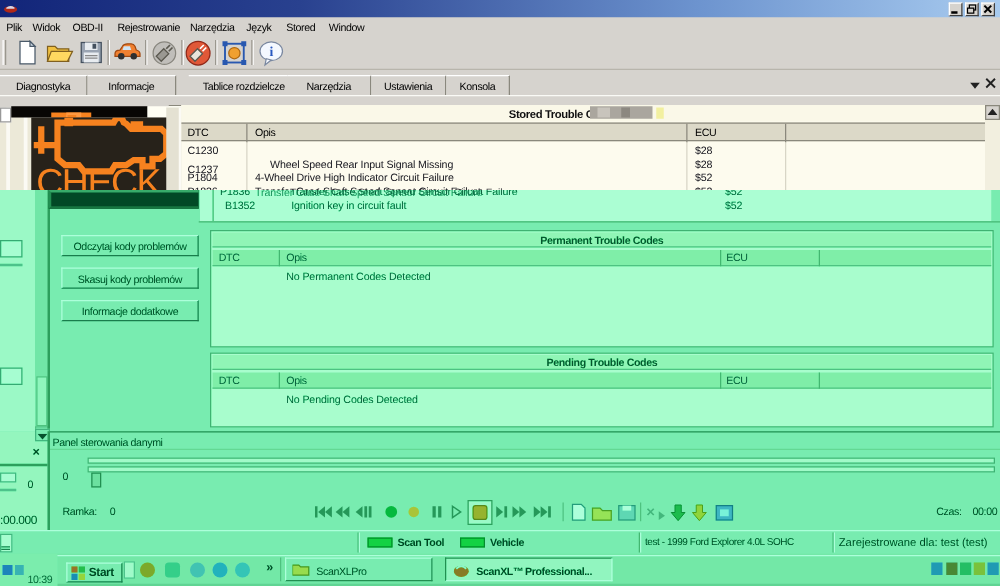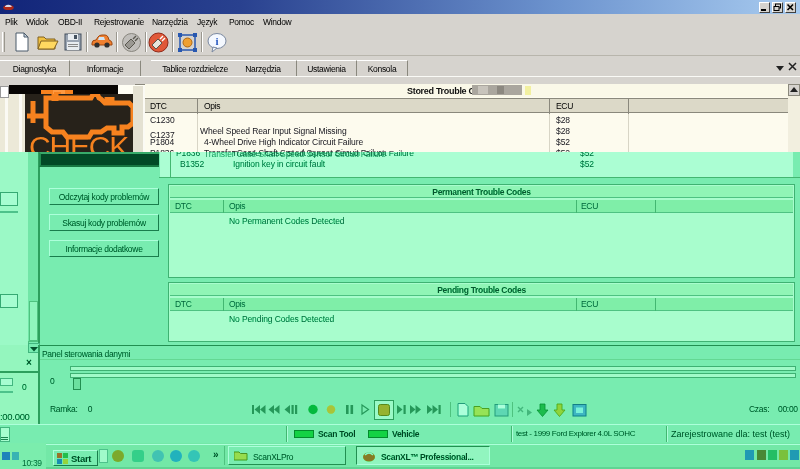--- a/index.html
+++ b/index.html
@@ -59,21 +59,21 @@
         </svg></div>
 </div>
 
 <div id="menubar">
  <div class="mi" style="left:5px">Plik</div>
  <div class="mi" style="left:26px">Widok</div>
  <div class="mi" style="left:58px">OBD-II</div>
  <div class="mi" style="left:94px">Rejestrowanie</div>
  <div class="mi" style="left:152px">Narzędzia</div>
  <div class="mi" style="left:197px">Język</div>
- <div class="mi" style="left:229px">Pomoc</div>
+ <div class="mi" style="left:229px">Stored</div>
  <div class="mi" style="left:263px">Window</div>
 </div>
 
 <div id="toolbar">
  <div class="abs" style="left:2px;top:4px;width:3px;height:20px;border-left:1px solid #fff;border-right:1px solid #9a978e"></div>
 
  <svg class="abs" style="left:12px;top:4px" width="20" height="20" viewBox="0 0 20 20">
   <path d="M4 1 L12 1 L16 5 L16 19 L4 19 Z" fill="#fff" stroke="#4a5a6a"></path>
   <path d="M12 1 L12 5 L16 5 Z" fill="#c8d4e0" stroke="#4a5a6a"></path>
  </svg>
@@ -205,21 +205,21 @@
    <div class="abs" style="left:483px;top:0;width:1px;height:15px;background:#8a887c"></div>
   </div>
 
   <div class="abs" style="left:52px;top:30px;width:1px;height:38px;background:#d8d5c6"></div>
   <div class="abs" style="left:404px;top:30px;width:1px;height:38px;background:#d8d5c6"></div>
   <div class="abs" style="left:483px;top:30px;width:1px;height:38px;background:#d8d5c6"></div>
 
   <div class="row" style="left:5px;top:31px">C1230</div>
         <div class="row" style="left:411px;top:31px">$28</div>
   <div class="row" style="left:5px;top:46px">C1237</div>
-        <div class="row" style="left:55px;top:42px">Wheel Speed Rear Input Signal Missing</div>
+        <div class="row" style="left:71px;top:42px">Wheel Speed Rear Input Signal Missing</div>
         <div class="row" style="left:411px;top:42px">$28</div>
   <div class="row" style="left:5px;top:53px">P1804</div>
         <div class="row" style="left:59px;top:53px">4-Wheel Drive High Indicator Circuit Failure</div>
         <div class="row" style="left:411px;top:53px">$52</div>
 
   <div class="row" style="left:5px;top:64px">P1836</div>
   <div class="row" style="left:59px;top:64px">Transfer Case Shaft Speed Sensor Circuit Failure</div>
   <div class="row" style="left:87px;top:65px;opacity:.8">Transfer Case Shaft Speed Sensor Circuit Failure</div>
   <div class="row" style="left:411px;top:64px">$52</div>
  </div>

